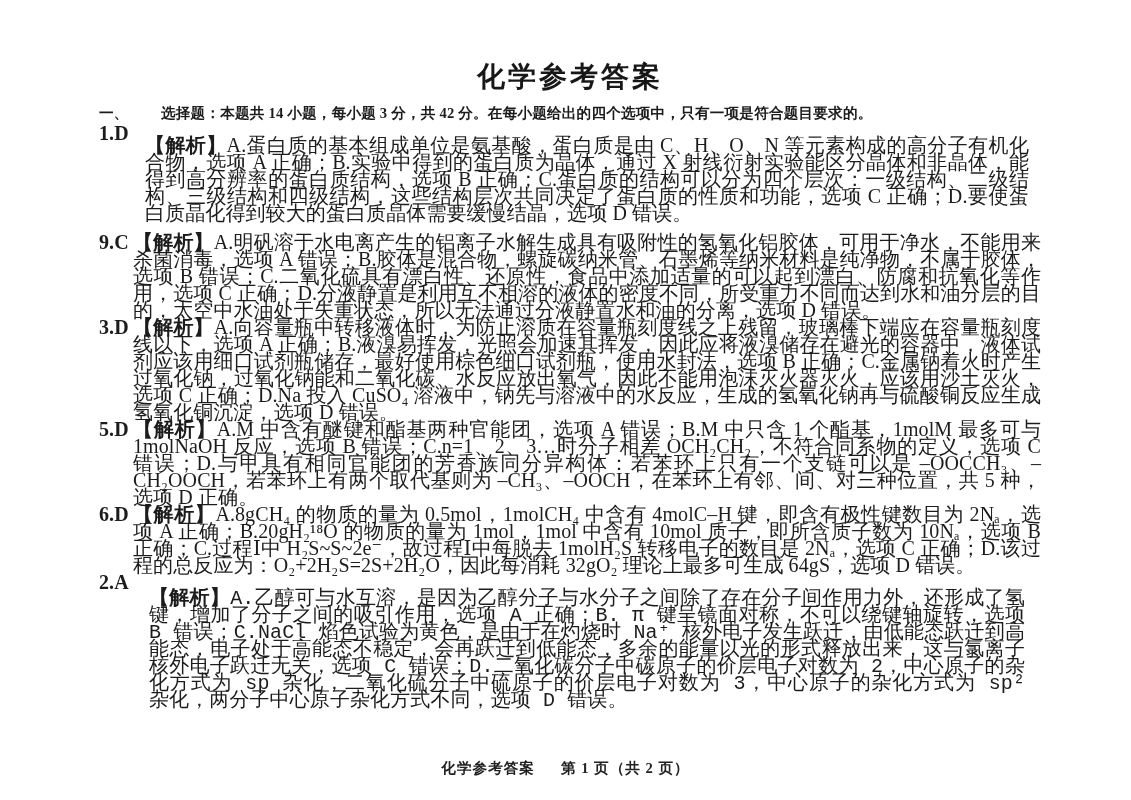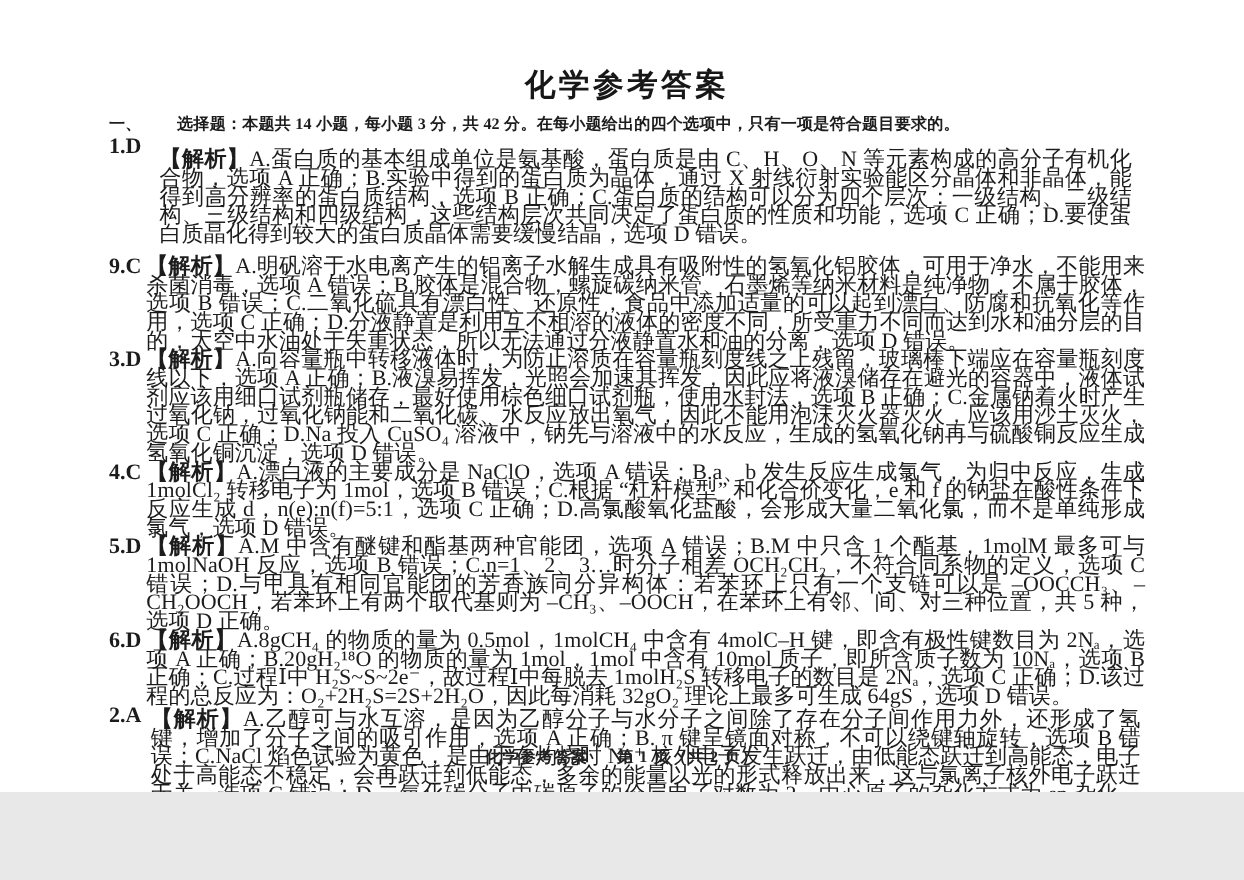--- a/index.html
+++ b/index.html
@@ -1,18 +1,18 @@
 <!DOCTYPE html>
 <html lang="zh"><head>
 <meta charset="utf-8">
 <style>
   html,body{margin:0;padding:0;background:#e8e8e8;}
   .page{
     position:relative;
-    width:1131px;height:720px;
+    width:1131px;height:800px;
     background:#ffffff;
     overflow:hidden;
     font-family:"Liberation Serif","DejaVu Serif",serif;
     color:#1c1c1c;
     box-sizing:border-box;
   }
   .doc{
     position:absolute;
     left:99px;top:58px;
     width:942px;
@@ -86,38 +86,34 @@
     <div class="item">
       <span class="item-num">9.C</span>
       <p class="item-body" style="margin: 0px;"><span class="tag">【解析】</span><span>A.明矾溶于水电离产生的铝离子水解生成具有吸附性的氢氧化铝胶体，可用于净水，不能用来杀菌消毒，选项 A 错误；B.胶体是混合物，螺旋碳纳米管、石墨烯等纳米材料是纯净物，不属于胶体，选项 B 错误；C.二氧化硫具有漂白性、还原性，食品中添加适量的可以起到漂白、防腐和抗氧化等作用，选项 C 正确；D.分液静置是利用互不相溶的液体的密度不同，所受重力不同而达到水和油分层的目的，太空中水油处于失重状态，所以无法通过分液静置水和油的分离，选项 D 错误。</span></p>
     </div>
 
     <div class="item">
       <span class="item-num">3.D</span>
       <p class="item-body" style="margin: 0px;"><span class="tag">【解析】</span><span>A.向容量瓶中转移液体时，为防止溶质在容量瓶刻度线之上残留，玻璃棒下端应在容量瓶刻度线以下，选项 A 正确；B.液溴易挥发，光照会加速其挥发，因此应将液溴储存在避光的容器中，液体试剂应该用细口试剂瓶储存，最好使用棕色细口试剂瓶，使用水封法，选项 B 正确；C.金属钠着火时产生过氧化钠，过氧化钠能和二氧化碳、水反应放出氧气，因此不能用泡沫灭火器灭火，应该用沙土灭火，选项 C 正确；D.Na 投入 CuSO₄ 溶液中，钠先与溶液中的水反应，生成的氢氧化钠再与硫酸铜反应生成氢氧化铜沉淀，选项 D 错误。</span></p>
     </div>
 
-    <div class="item">
-      <span class="item-num">4.C</span>
-      <p class="item-body" style="margin: 0px;"><span class="tag">【解析】</span><span>A.漂白液的主要成分是 NaClO，选项 A 错误；B.a、b 发生反应生成氯气，为归中反应，生成 1molCl₂ 转移电子为 1mol，选项 B 错误；C.根据 “杠杆模型” 和化合价变化，e 和 f 的钠盐在酸性条件下反应生成 d，n(e):n(f)=5:1，选项 C 正确；D.高氯酸氧化盐酸，会形成大量二氧化氯，而不是单纯形成氯气，选项 D 错误。</span></p>
-    </div>
 
     <div class="item">
       <span class="item-num">5.D</span>
       <p class="item-body" style="margin: 0px;"><span class="tag">【解析】</span><span>A.M 中含有醚键和酯基两种官能团，选项 A 错误；B.M 中只含 1 个酯基，1molM 最多可与 1molNaOH 反应，选项 B 错误；C.n=1、2、3…时分子相差 OCH₂CH₂，不符合同系物的定义，选项 C 错误；D.与甲具有相同官能团的芳香族同分异构体：若苯环上只有一个支链可以是 –OOCCH₃、–CH₂OOCH，若苯环上有两个取代基则为 –CH₃、–OOCH，在苯环上有邻、间、对三种位置，共 5 种，选项 D 正确。</span></p>
     </div>
 
     <div class="item">
       <span class="item-num">6.D</span>
       <p class="item-body" style="margin: 0px;"><span class="tag">【解析】</span><span>A.8gCH₄ 的物质的量为 0.5mol，1molCH₄ 中含有 4molC–H 键，即含有极性键数目为 2Nₐ，选项 A 正确；B.20gH₂¹⁸O 的物质的量为 1mol，1mol 中含有 10mol 质子，即所含质子数为 10Nₐ，选项 B 正确；C.过程Ⅰ中 H₂S~S~2e⁻，故过程Ⅰ中每脱去 1molH₂S 转移电子的数目是 2Nₐ，选项 C 正确；D.该过程的总反应为：O₂+2H₂S=2S+2H₂O，因此每消耗 32gO₂ 理论上最多可生成 64gS，选项 D 错误。</span></p>
     </div>
 
     <div class="item">
       <span class="item-num">2.A</span>
-      <p class="item-body" style="margin: 4px;"><span class="tag">【解析】</span><span>A.乙醇可与水互溶，是因为乙醇分子与水分子之间除了存在分子间作用力外，还形成了氢键，增加了分子之间的吸引作用，选项 A 正确；B. π 键呈镜面对称，不可以绕键轴旋转，选项 B 错误；C.NaCl 焰色试验为黄色，是由于在灼烧时 Na⁺ 核外电子发生跃迁，由低能态跃迁到高能态，电子处于高能态不稳定，会再跃迁到低能态，多余的能量以光的形式释放出来，这与氯离子核外电子跃迁无关，选项 C 错误；D.二氧化碳分子中碳原子的价层电子对数为 2，中心原子的杂化方式为 sp 杂化，二氧化硫分子中硫原子的价层电子对数为 3，中心原子的杂化方式为 sp² 杂化，两分子中心原子杂化方式不同，选项 D 错误。</span></p>
+      <p class="item-body" style="margin: 16px; font-family: Liberation Mono, monospace;"><span class="tag">【解析】</span><span>A.乙醇可与水互溶，是因为乙醇分子与水分子之间除了存在分子间作用力外，还形成了氢键，增加了分子之间的吸引作用，选项 A 正确；B. π 键呈镜面对称，不可以绕键轴旋转，选项 B 错误；C.NaCl 焰色试验为黄色，是由于在灼烧时 Na⁺ 核外电子发生跃迁，由低能态跃迁到高能态，电子处于高能态不稳定，会再跃迁到低能态，多余的能量以光的形式释放出来，这与氯离子核外电子跃迁无关，选项 C 错误；D.二氧化碳分子中碳原子的价层电子对数为 2，中心原子的杂化方式为 sp 杂化，二氧化硫分子中硫原子的价层电子对数为 3，中心原子的杂化方式为 sp² 杂化，两分子中心原子杂化方式不同，选项 D 错误。</span></p>
     </div>
 
   </div>
 
   <div class="footer">
     <span>化学参考答案</span>
     <span>第 1 页（共 2 页）</span>
   </div>
 </div>
 

